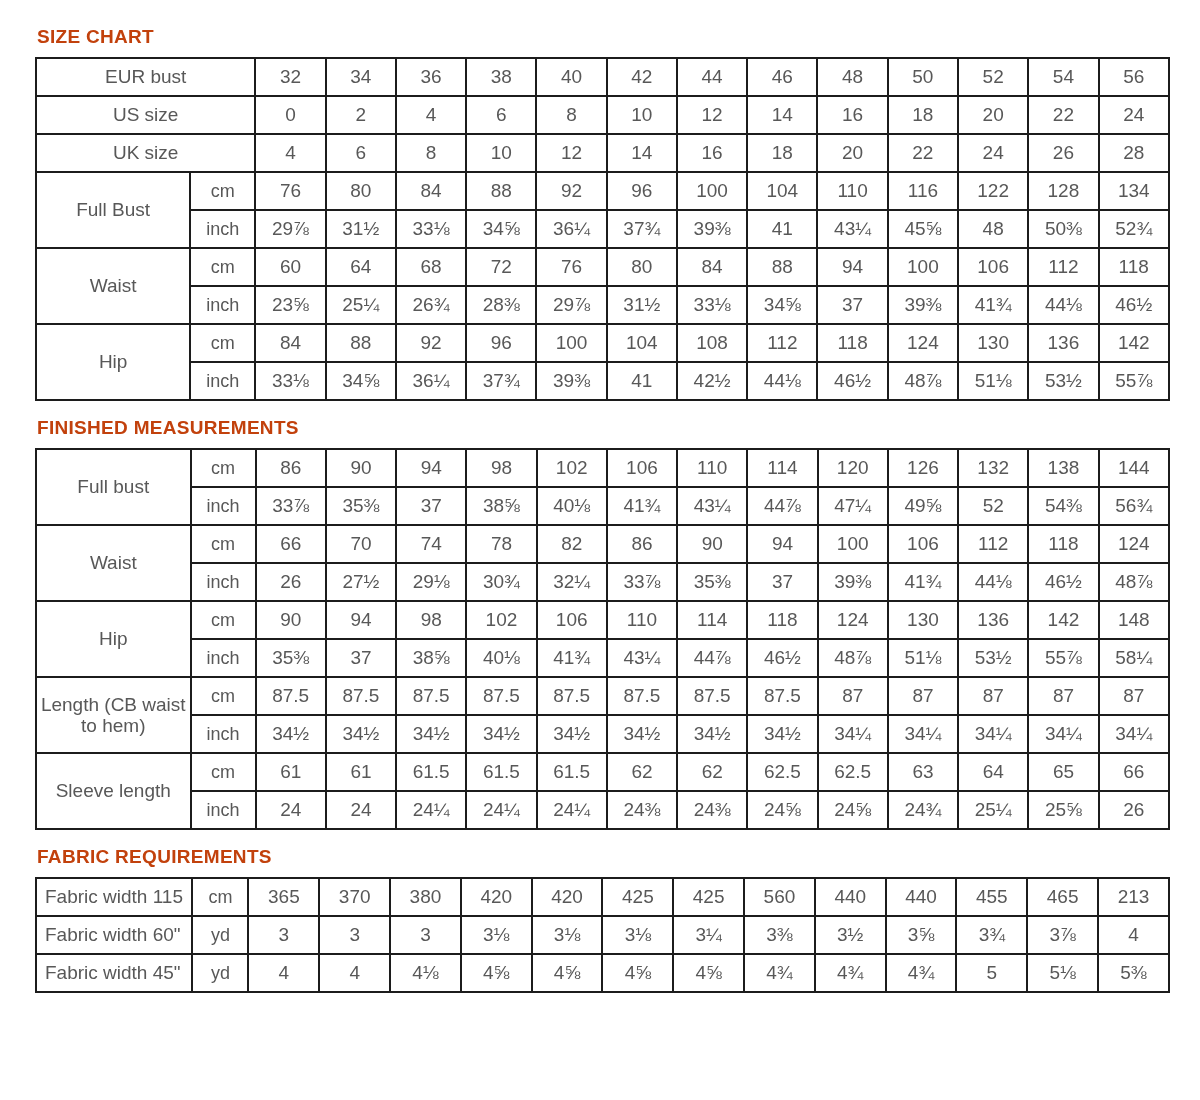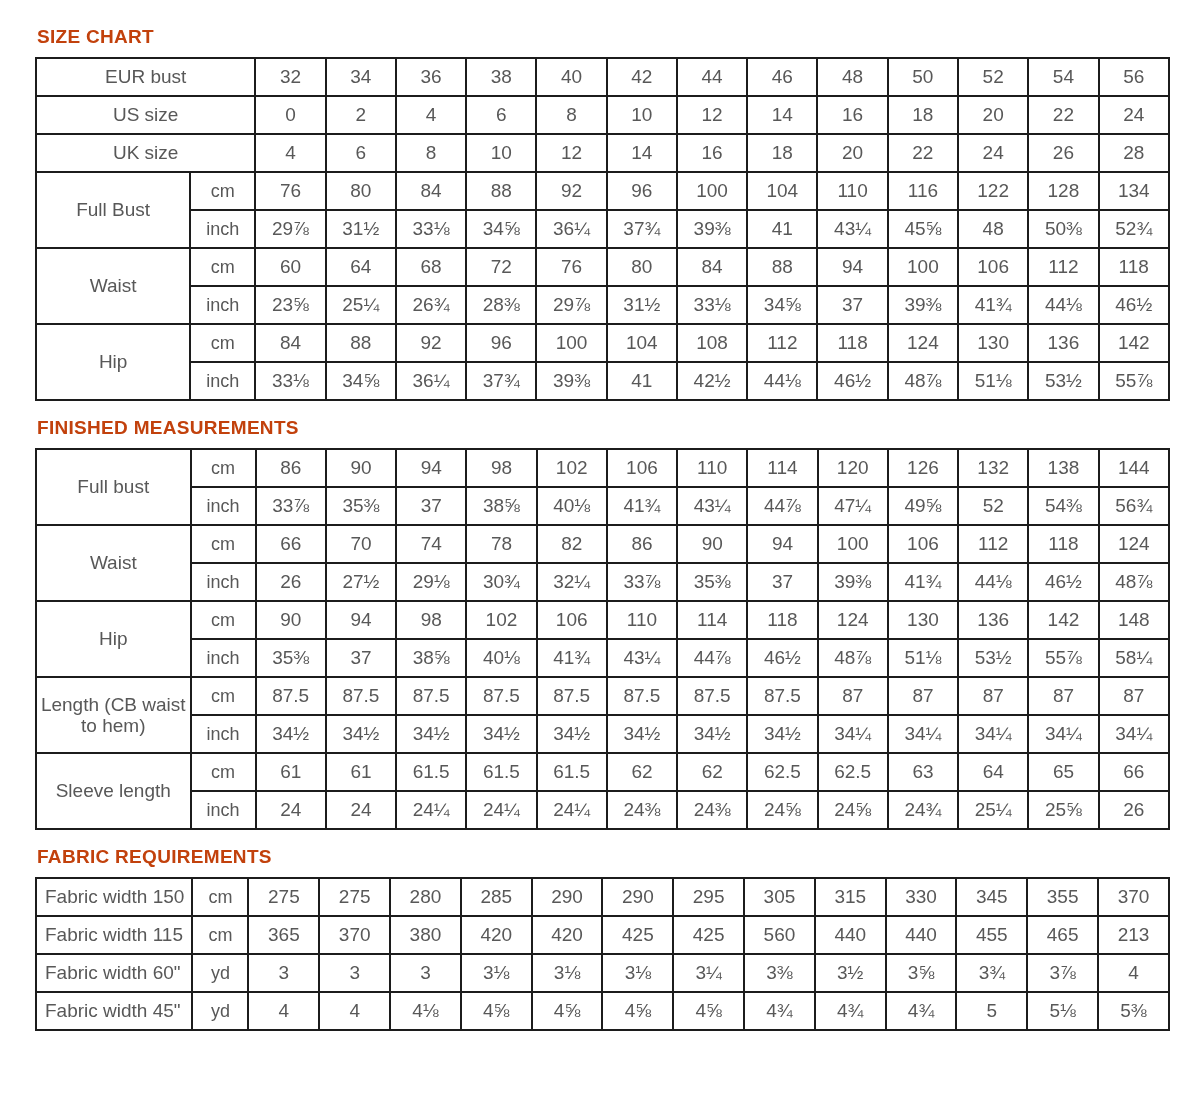--- a/index.html
+++ b/index.html
@@ -437,37 +437,20 @@
           <col style="width: 71px;">
           <col style="width: 71px;">
           <col style="width: 71px;">
           <col style="width: 71px;">
           <col style="width: 71px;">
           <col style="width: 71px;">
           <col style="width: 71px;">
           <col style="width: 71px;">
         </colgroup>
       <tbody>
-          <tr>
-            <td class="label-cell label-left">Fabric width 150</td>
-            <td class="unit-cell">cm</td>
-            <td class="value-cell">275</td>
-            <td class="value-cell">275</td>
-            <td class="value-cell">280</td>
-            <td class="value-cell">285</td>
-            <td class="value-cell">290</td>
-            <td class="value-cell">290</td>
-            <td class="value-cell">295</td>
-            <td class="value-cell">305</td>
-            <td class="value-cell">315</td>
-            <td class="value-cell">330</td>
-            <td class="value-cell">345</td>
-            <td class="value-cell">355</td>
-            <td class="value-cell">370</td>
-          </tr>
           <tr>
             <td class="label-cell label-left">Fabric width 115</td>
             <td class="unit-cell">cm</td>
             <td class="value-cell">365</td>
             <td class="value-cell">370</td>
             <td class="value-cell">380</td>
             <td class="value-cell">420</td>
             <td class="value-cell">420</td>
             <td class="value-cell">425</td>
             <td class="value-cell">425</td>

